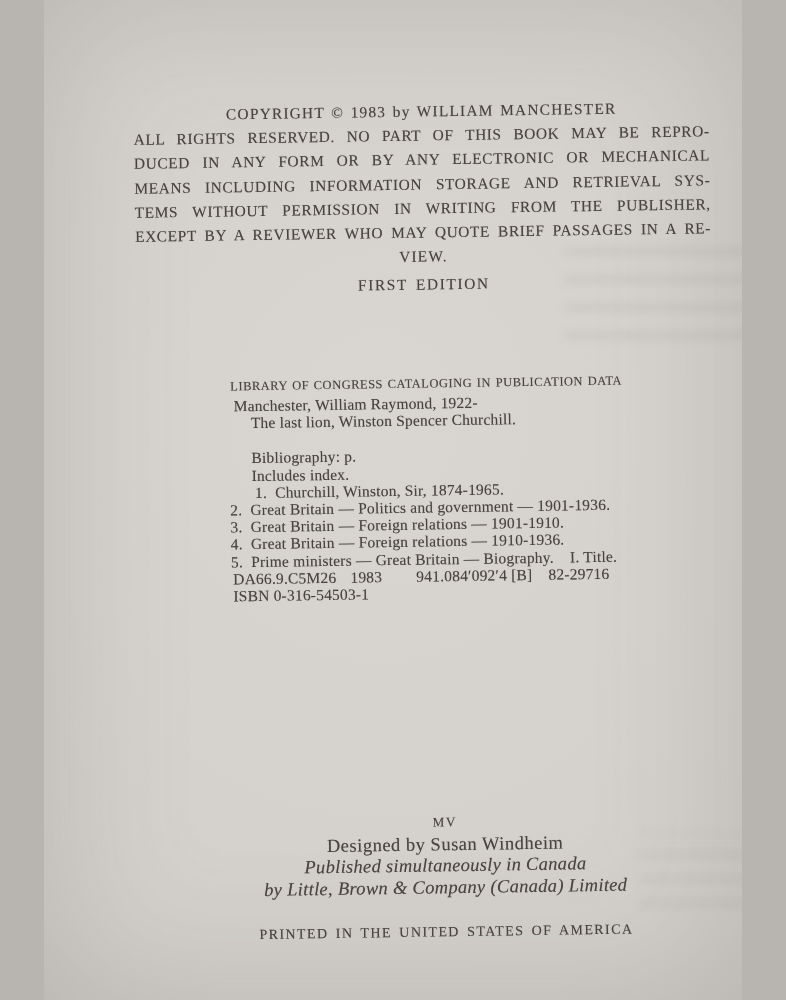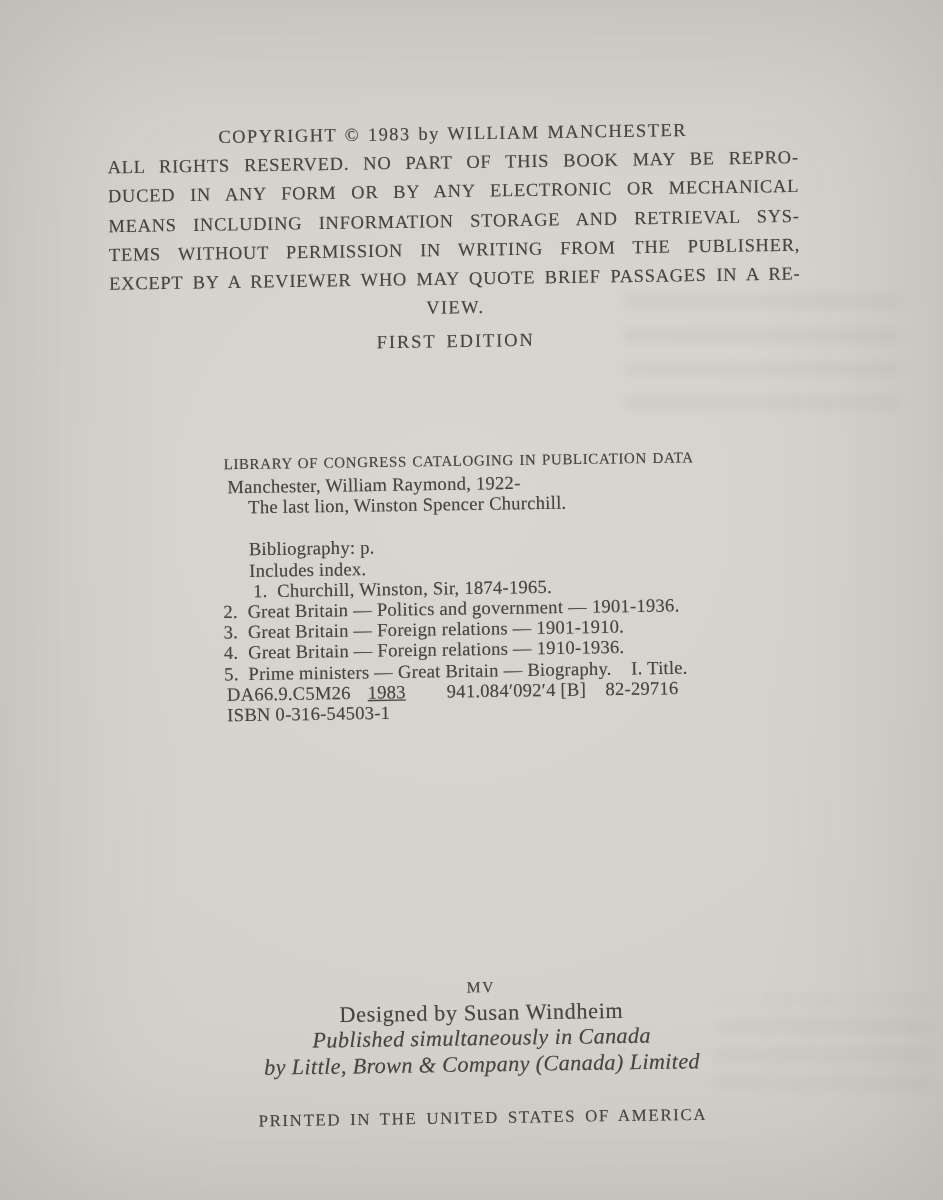--- a/index.html
+++ b/index.html
@@ -1,18 +1,18 @@
 <!DOCTYPE html>
 <html><head>
 <meta charset="utf-8">
 <style>
   html,body{margin:0;padding:0;background:#b8b5b0;}
   #photo{
     position:relative;
-    width:786px;height:1000px;
+    width:698px;height:1000px;
     margin:0 auto;
     overflow:hidden;
     background:
       radial-gradient(140% 110% at 48% 42%, #d9d6d1 0%, #d3d0cb 55%, #cbc8c3 86%, #c5c2bd 100%);
     box-shadow:inset 0 0 140px 10px rgba(95,90,84,0.20);
     font-family:"Liberation Serif","DejaVu Serif",serif;
     color:#4a443e;
   }
   #tilt{position:absolute;inset:0;transform:rotate(-0.85deg);transform-origin:50% 50%;}
   .soft{text-shadow:0 0 0.7px rgba(74,68,62,0.45);}
@@ -39,21 +39,21 @@
     font-size:12.5px;letter-spacing:0.5px;word-spacing:1px;
     margin-left:2px;margin-bottom:4px;line-height:14px;
   }
   .cip-line{font-size:15.5px;line-height:17.2px;letter-spacing:0.2px;}
   .cip-line.author{margin-left:5px;}
   .cip-line.ind2{margin-left:22px;}
   .cip-gap{height:18px;}
   .subject{margin-left:0;}
   .subject.first{margin-left:25px;}
   .call-line{margin-left:2px;white-space:nowrap;}
-  .call-line .yr{margin-left:10px;text-decoration:underline;}
+  .call-line .yr{margin-left:10px;}
   .call-line .dw{margin-left:30px;}
   .call-line .lc{margin-left:12px;}
   .isbn{margin-left:2px;}
 
   
   .colophon{position:absolute;left:96px;top:815px;width:600px;text-align:center;}
   .mv{font-size:13px;letter-spacing:1.5px;line-height:15px;margin-bottom:5px;}
   .designer{font-size:18.5px;letter-spacing:0.5px;line-height:21px;}
   .ital{font-style:italic;font-size:18.5px;letter-spacing:0.3px;line-height:21.5px;}
   .printed{margin-top:26px;font-size:14px;letter-spacing:1.4px;word-spacing:2.5px;}

